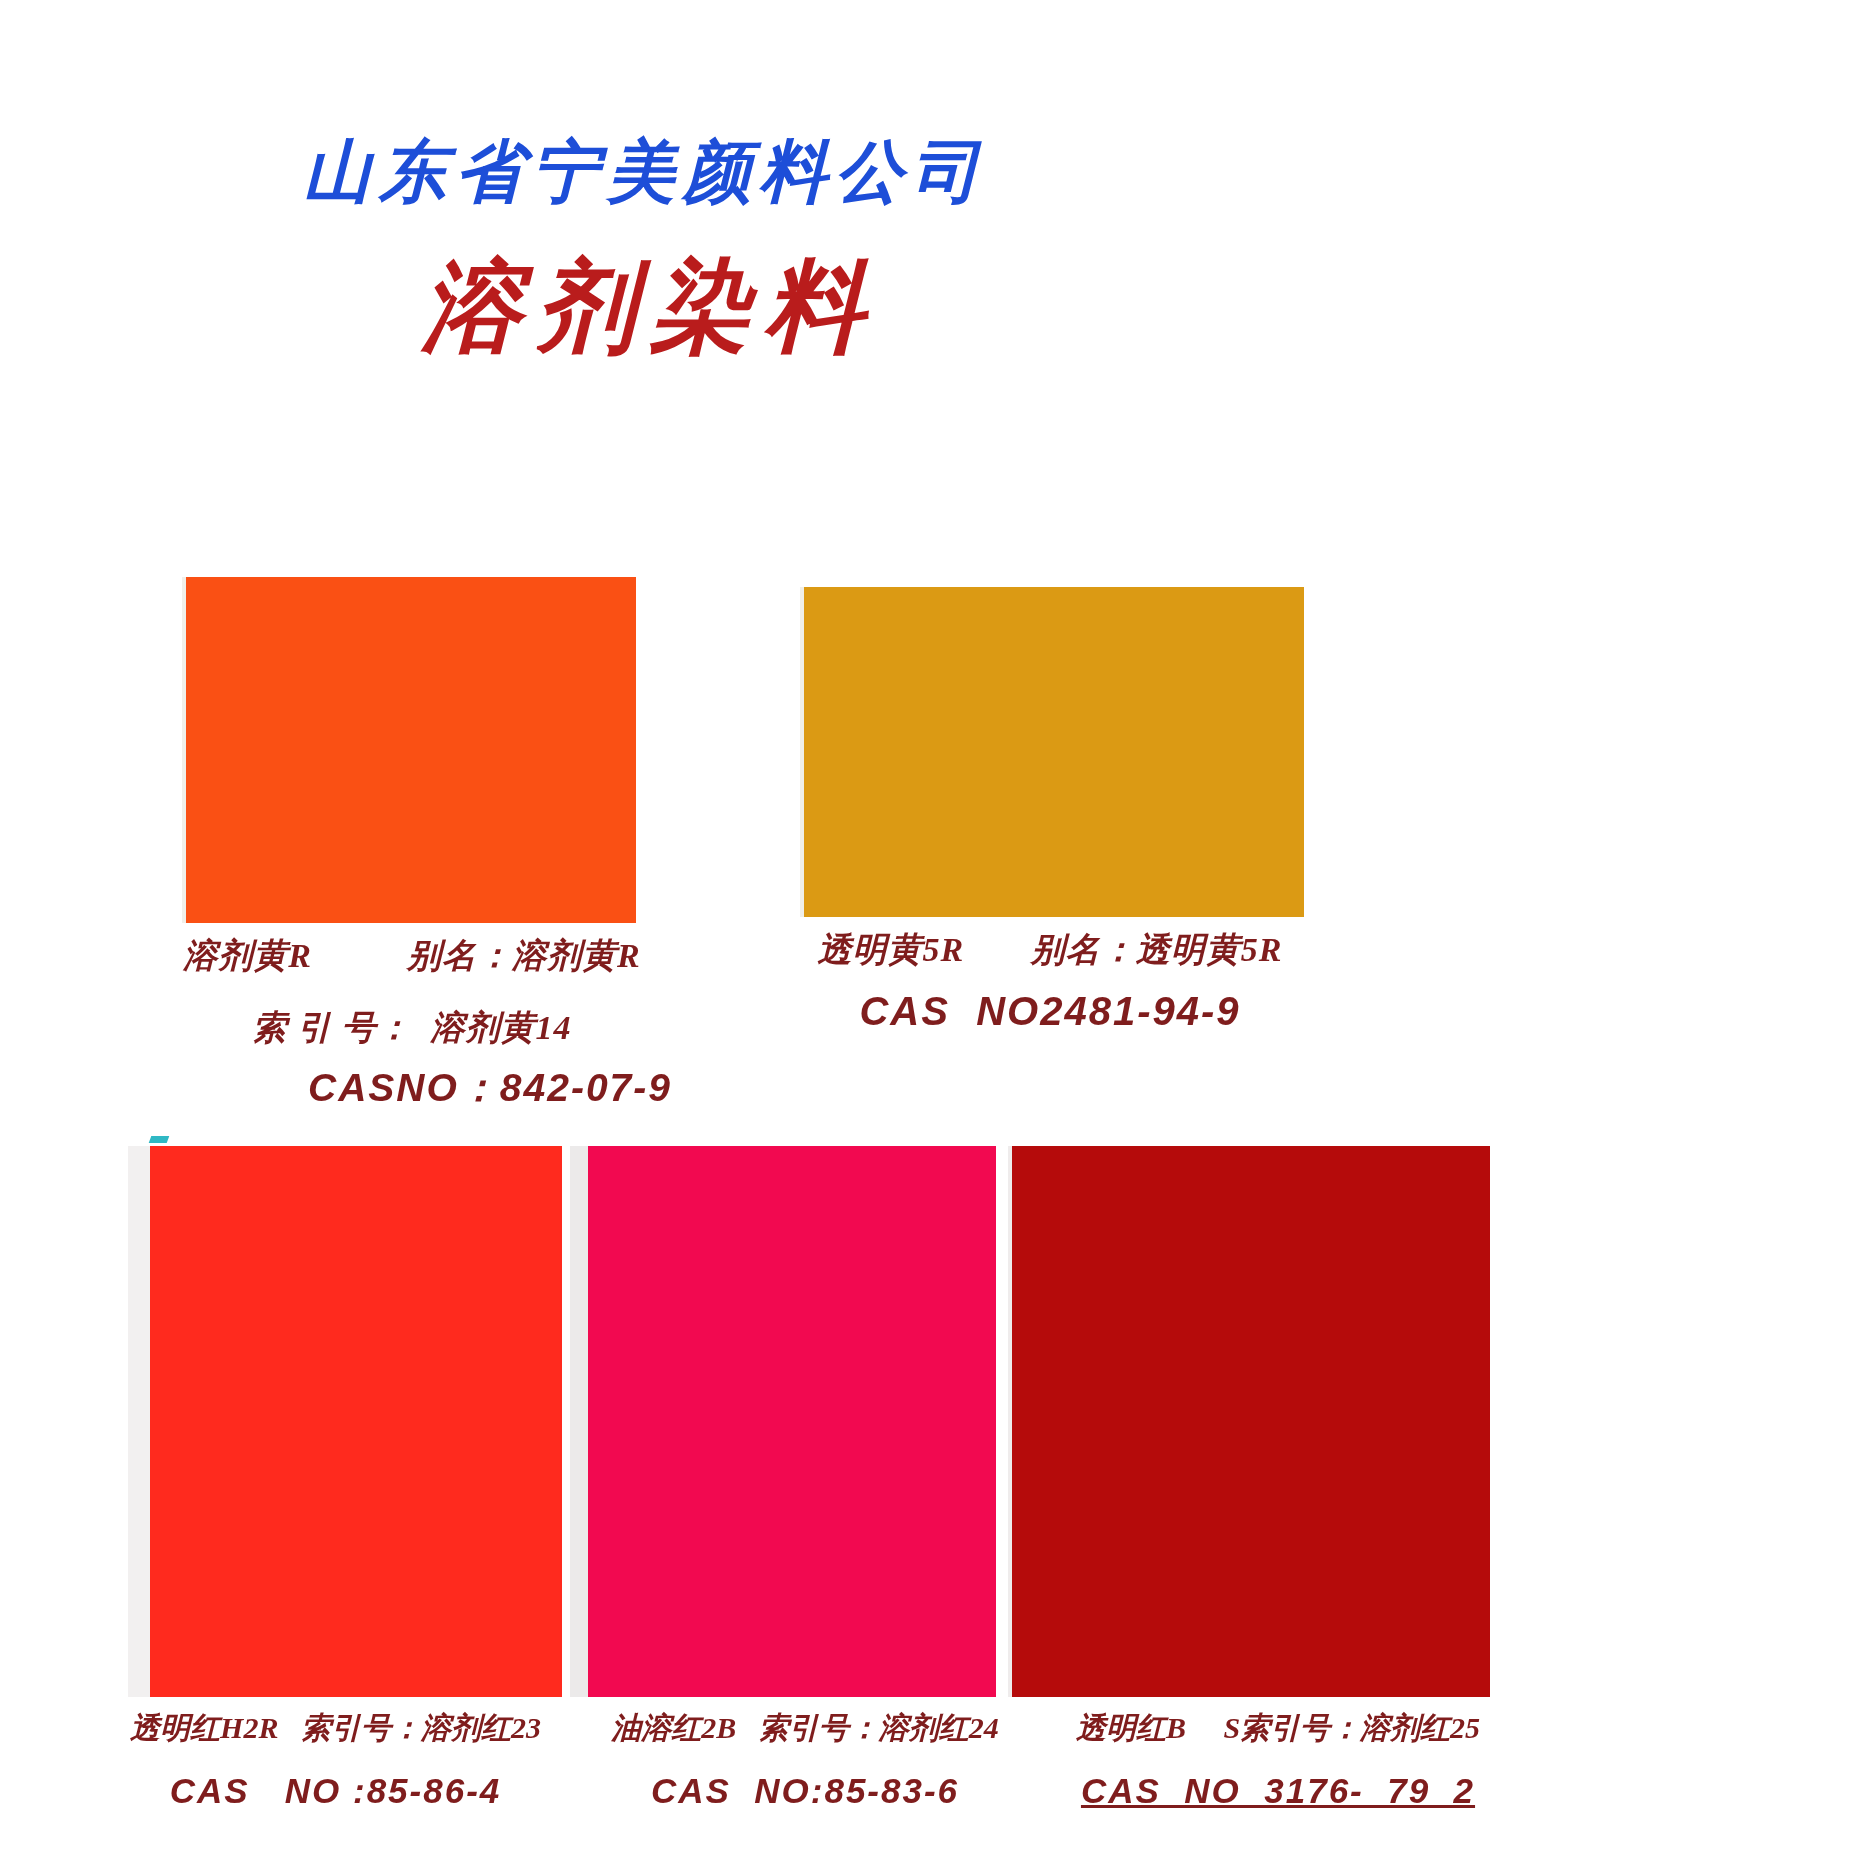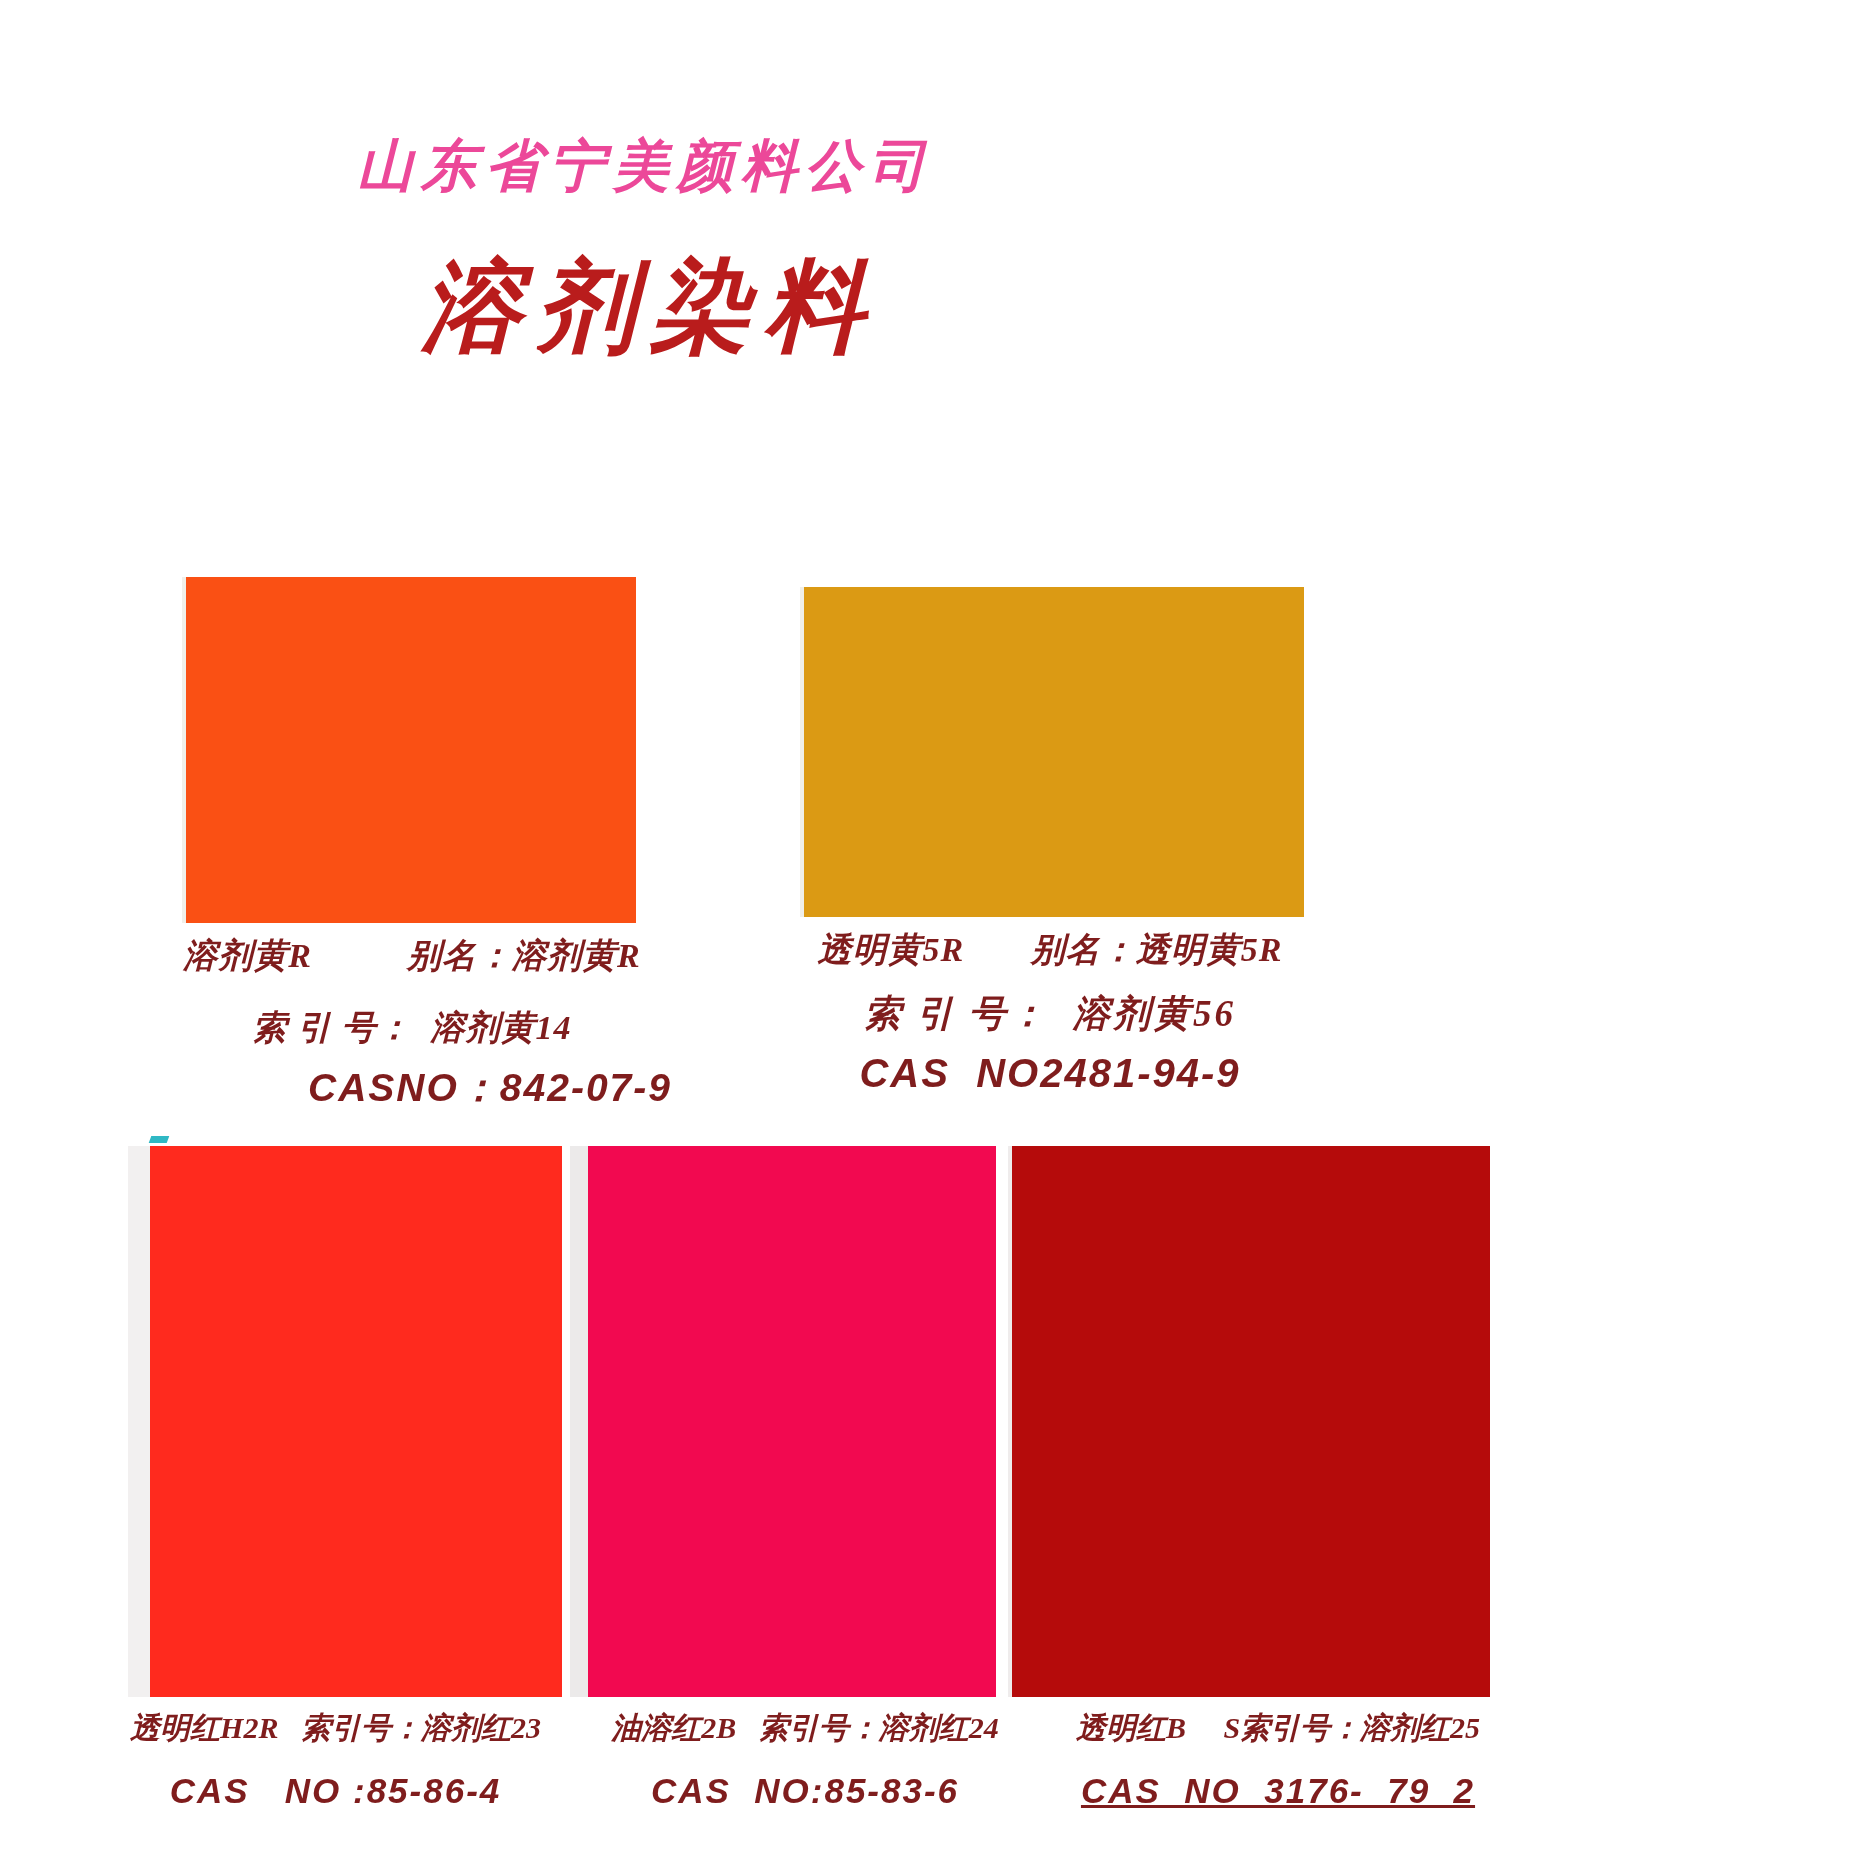--- a/index.html
+++ b/index.html
@@ -25,25 +25,25 @@
   }
   .company-title {
     position: absolute;
     left: 0;
     top: 138px;
     width: 1290px;
     text-align: center;
     font-family: "Liberation Serif", "DejaVu Serif", serif;
     font-style: italic;
     font-weight: 700;
-    font-size: 56px;
+    font-size: 68px;
     letter-spacing: 8px;
     line-height: 1;
     white-space: nowrap;
-    color: #ec4899;
+    color: #1d4ed8;
   }
   .product-title {
     position: absolute;
     left: 0;
     top: 258px;
     width: 1300px;
     text-align: center;
     font-family: "Liberation Serif", "DejaVu Serif", serif;
     font-style: italic;
     font-weight: 700;
@@ -148,21 +148,20 @@
     <span class="cap-line l1 cap-cn">溶剂黄R          别名：溶剂黄R</span>
     <span class="cap-line l2 cap-cn">索 引 号：  溶剂黄14</span>
     <span class="cap-line l3 cap-num">CASNO：842-07-9</span>
   </div>
 </div>
 
 <div class="swatch-card" id="card-b">
   <div class="swatch-chip" style="background-color: rgb(219, 154, 20);"></div>
   <div class="caption-block">
     <span class="cap-line l1 cap-cn">透明黄5R       别名：透明黄5R</span>
-    <span class="cap-line l2 cap-cn">索 引 号：  溶剂黄56</span>
     <span class="cap-line l3 cap-num">CAS  NO2481-94-9</span>
   </div>
 </div>
 
 <div class="teal-mark"></div>
 <div class="swatch-card" id="card-c">
   <div class="swatch-chip" style="background-color: rgb(255, 42, 30);"></div>
   <div class="caption-block">
     <span class="cap-line l1 cap-cn">透明红H2R   索引号：溶剂红23</span>
     <span class="cap-line l2 cap-num">CAS   NO :85-86-4</span>

